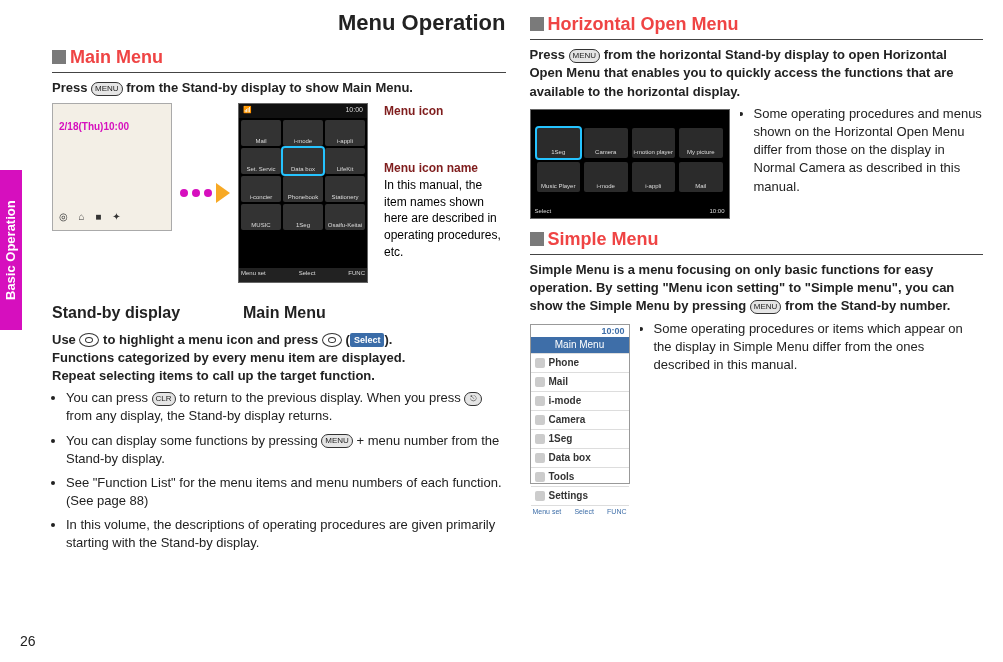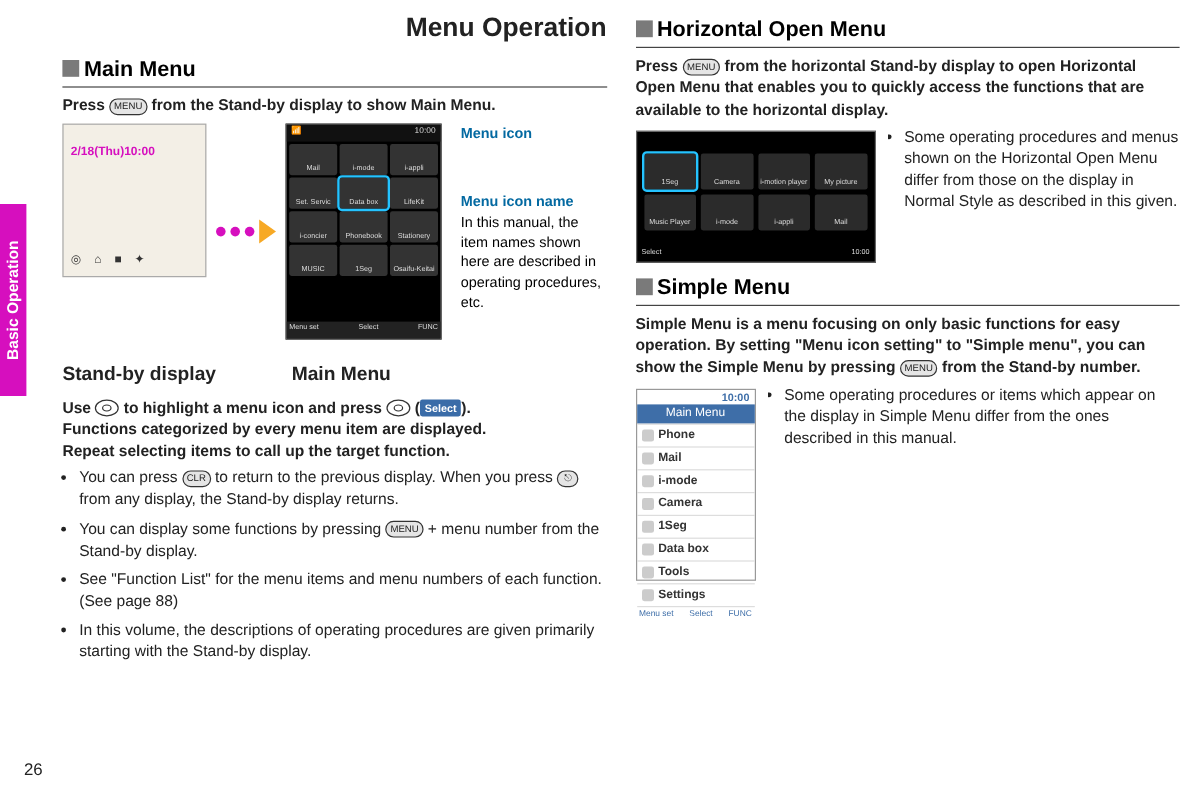--- a/index.html
+++ b/index.html
@@ -51,21 +51,21 @@
     min-width: 0;
   }
   h1 {
     font-size: 22px;
     margin: 0 0 4px 0;
     padding: 0 0 2px 0;
     text-align: right;
   }
   h2 {
     font-size: 18px;
-    color: #000000;
+    color: #ef4444;
     margin: 4px 0 6px 0;
     border-bottom: 1px solid #444;
     padding-bottom: 2px;
   }
   h2 .box {
     display: inline-block;
     width: 14px;
     height: 14px;
     background: #7a7a7a;
     margin-right: 4px;
@@ -168,21 +168,21 @@
     color: #ddd;
     font-size: 7px;
   }
   .mm-top { background:#111; display:flex; justify-content:space-between; padding:1px 4px; }
   .mm-grid { display:grid; grid-template-columns:repeat(3,1fr); grid-auto-rows:26px; gap:2px; padding:2px; }
   .mm-cell { background:#333; border-radius:2px; display:flex; align-items:flex-end; justify-content:center; font-size:6px; padding:1px; }
   .mm-cell.sel { outline:2px solid #25c3ff; z-index:2; }
   .mm-bot { display:flex; justify-content:space-between; font-size:6px; padding:1px 2px; background:#222; }
   .captions { display:flex; gap:63px; font-weight:bold; font-size:16px; margin:19px 0 6px 0; }
   .anno { font-size:12px; }
-  .anno .title { font-weight:bold; color:#0369a1; }
+  .anno .title { font-weight:bold; color:#7f1d1d; }
   .anno .body { font-weight:normal; color:#000000; }
   .annos { margin-left:8px; }
   .col-right-fig {
     float:left;
     margin: 4px 10px 4px 0;
   }
   .hori {
     width: 200px;
     height: 110px;
     background: #000;
@@ -334,21 +334,21 @@
             <div class="hori-cell">i-appli</div>
             <div class="hori-cell">Mail</div>
           </div>
           <div class="hori-bot">
             <span>Select</span>
             <span>10:00</span>
           </div>
         </div>
       </div>
       <ul class="bullets" style="overflow:hidden;">
-        <li>Some operating procedures and menus shown on the Horizontal Open Menu differ from those on the display in Normal Style as described in this given.</li>
+        <li>Some operating procedures and menus shown on the Horizontal Open Menu differ from those on the display in Normal Camera as described in this manual.</li>
       </ul>
     </div>
 
     <h2><span class="box"></span><span>Simple Menu</span></h2>
     <p class="lead">
       <span>Simple Menu is a menu focusing on only basic functions for easy operation. By setting "Menu icon setting" to "Simple menu", you can show the Simple Menu by pressing </span>
       <span class="key">MENU</span>
       <span> from the Stand-by number.</span>
     </p>
 

